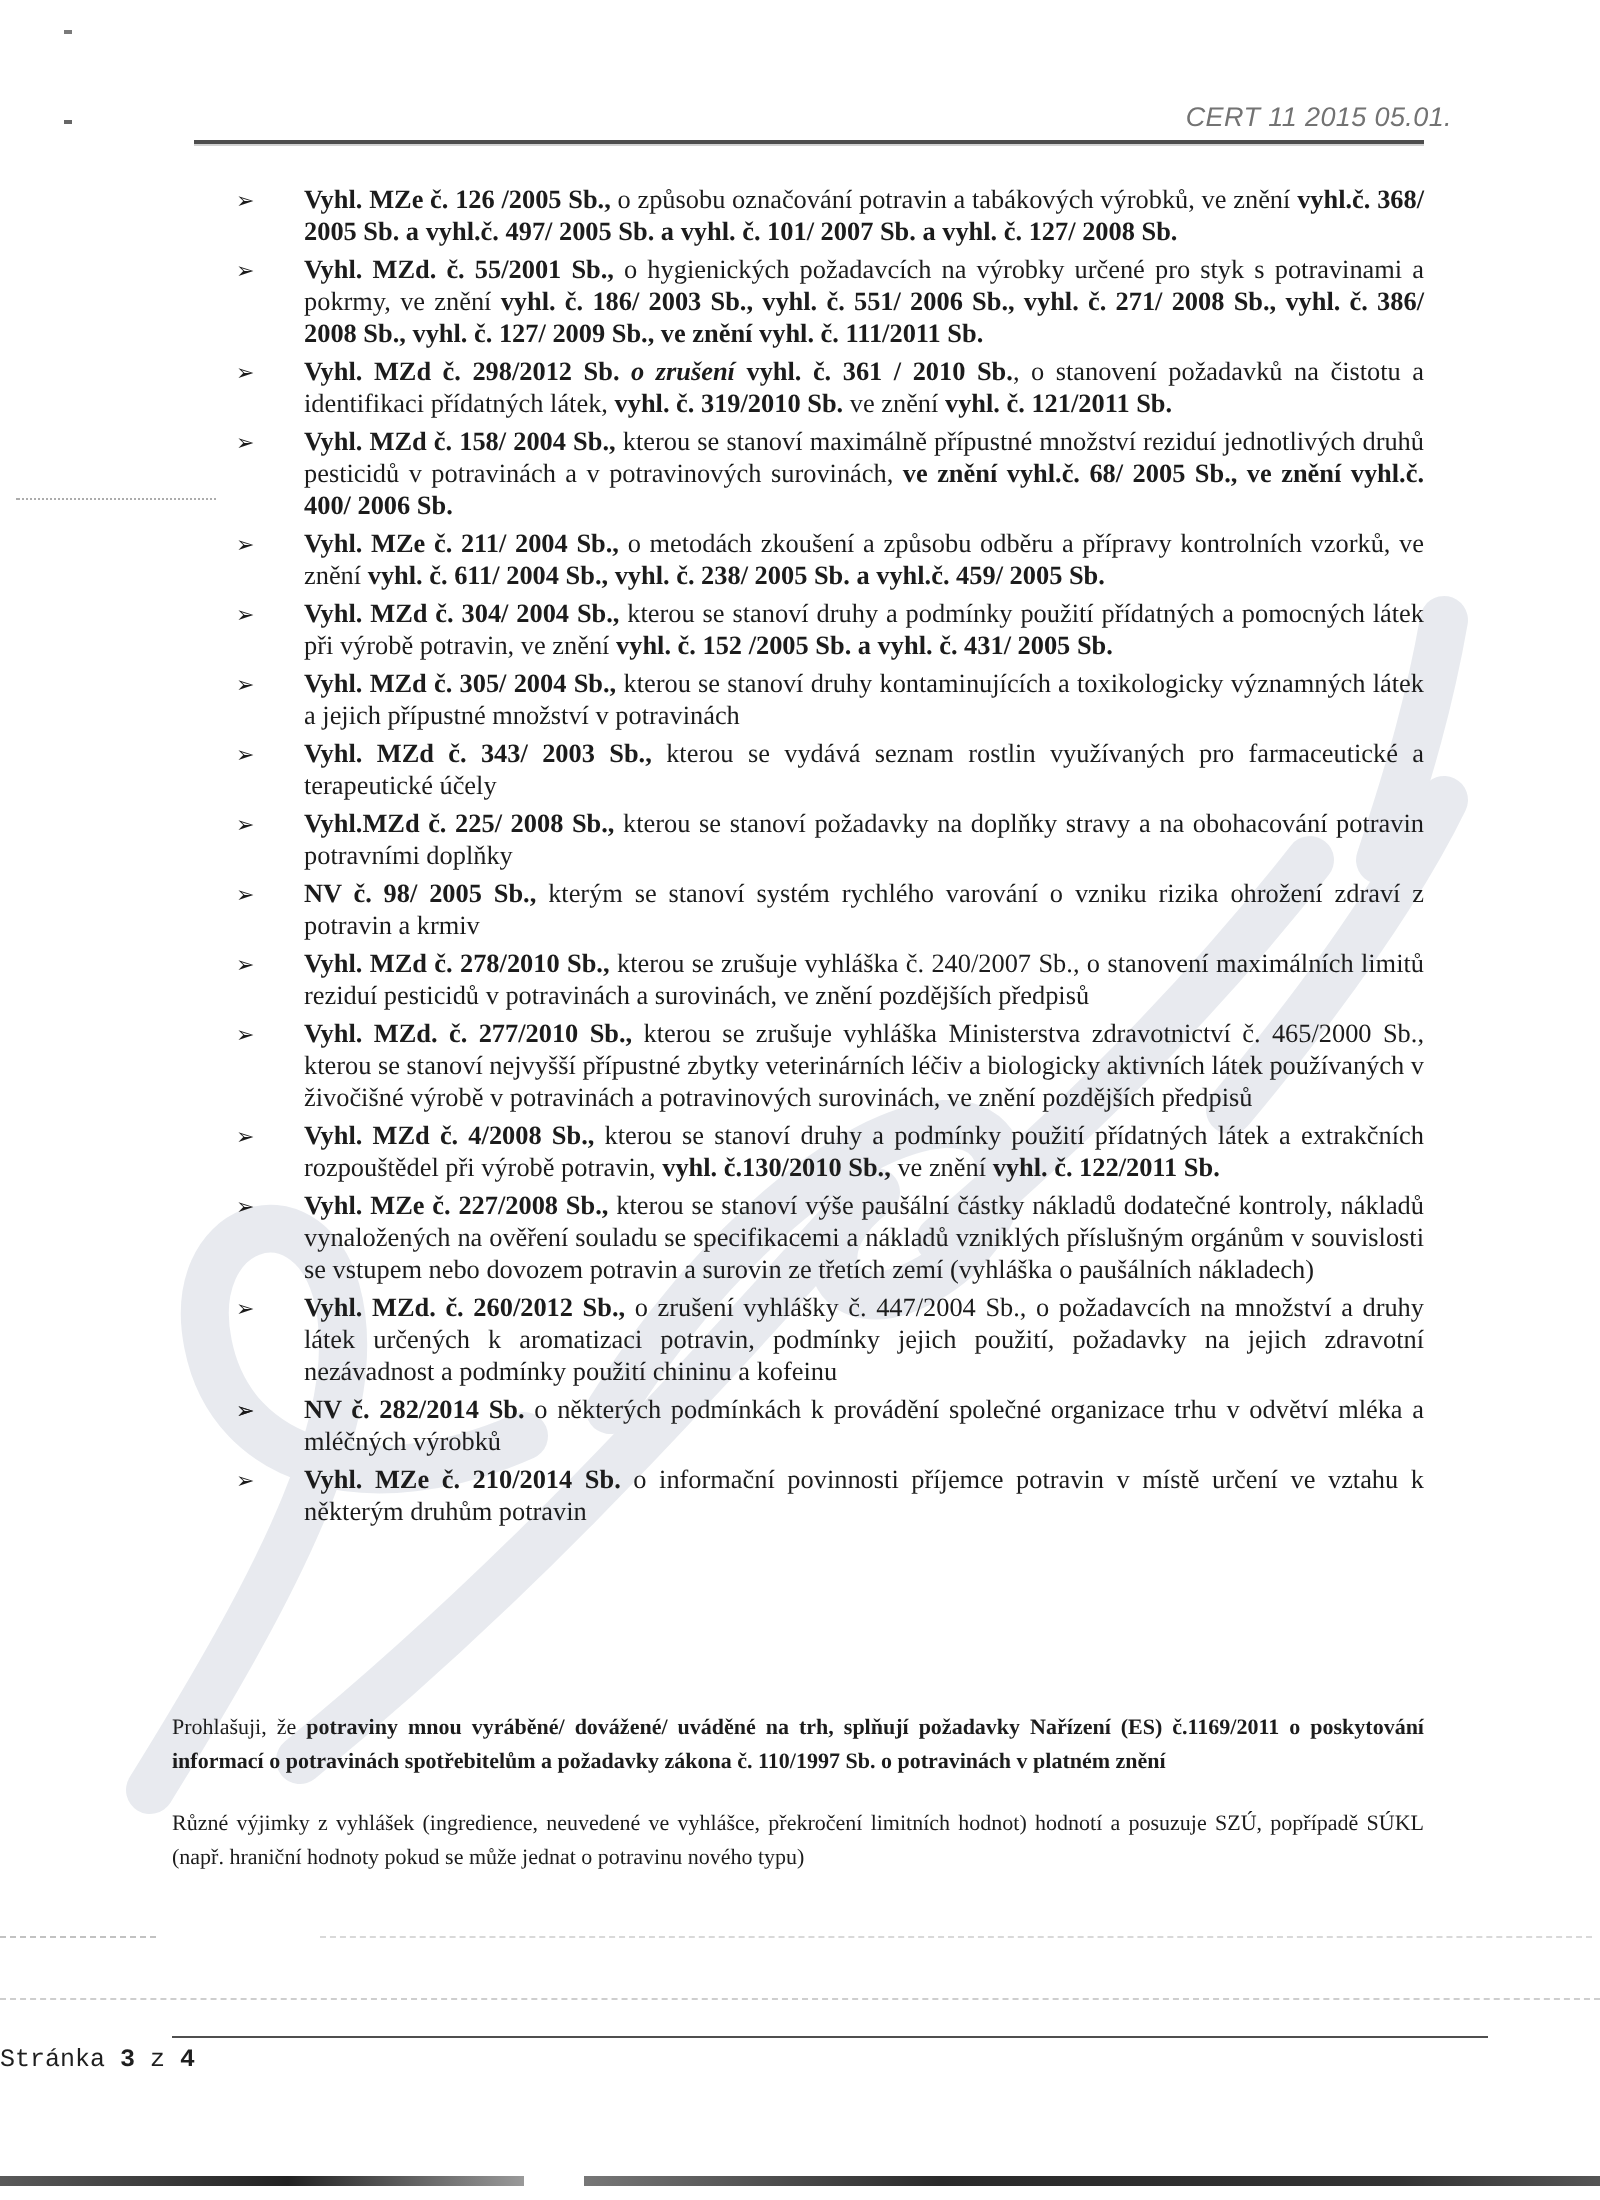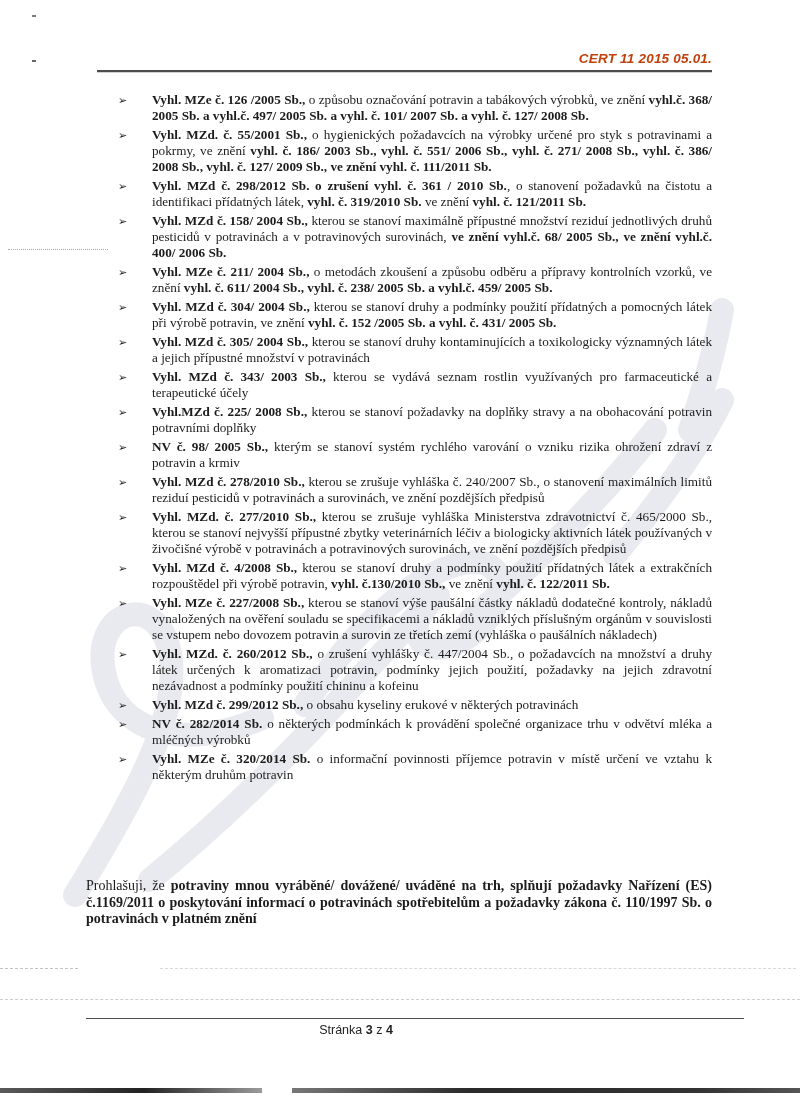--- a/index.html
+++ b/index.html
@@ -15,59 +15,59 @@
   
   .watermark {
     position:absolute; left:0; top:0; width:800px; height:1100px;
     z-index:0; pointer-events:none; color:var(--wm,#d9dde5); opacity:.6;
   }
 
   .content { position:relative; z-index:1; }
 
   
   .header-code {
-    position:absolute; top:51px; right:88px;
+    position:absolute; top:51px; right:74px;
     font-family:"Liberation Sans","DejaVu Sans",sans-serif;
-    font-style:italic; font-weight:700; font-size:13.5px; color:#c2410c;
+    font-style:italic; font-weight:400; font-size:13.5px; color:#737373;
     letter-spacing:.2px; z-index:2;
   }
   .header-rule {
     position:absolute; left:97px; top:70px; width:615px; height:2px;
     background:#4d4d4d; box-shadow:0 1px 0 rgba(0,0,0,.18); z-index:2;
   }
 
   
   .reg-list {
     position:absolute; left:118px; top:92px; width:594px;
     list-style:none; z-index:2;
     font-size:13.2px; line-height:16px; text-align:justify;
   }
   .reg-list li { position:relative; padding-left:34px; margin-bottom:3px; }
   .reg-list .marker {
     position:absolute; left:0; top:1px;
     font-family:"DejaVu Sans",sans-serif; font-size:11px; color:#1a1a1a;
   }
   .b { font-weight:bold; }
-  .i { }
+  .i { font-style:italic; }
 
   
   .paras {
-    position:absolute; left:86px; top:878px; width:626px; z-index:2;
-    font-size:14px; line-height:16.6px; text-align:justify;
+    position:absolute; left:86px; top:856px; width:626px; z-index:2;
+    font-size:11px; line-height:16.6px; text-align:justify;
   }
   .paras p + p { margin-top:15px; }
 
   
   .footer-rule {
     position:absolute; left:86px; top:1018px; width:658px; height:1px;
     background:#4f4f4f; z-index:2;
   }
   .footer {
-    position:absolute; left:0; top:1023px; width:712px; text-align:center;
-    font-family:Liberation Sans, sans-serif;
+    position:absolute; left:0; top:1023px; width:712px; 
+    font-family:Liberation Mono, monospace;
     font-size:12.5px; color:#1f1f1f; z-index:2;
   }
 
   
   .artifact { position:absolute; z-index:1; }
   .a1 { left:8px;  top:249px; width:100px; border-top:1px dotted rgba(70,70,70,.45); }
   .a2 { left:0;    top:968px; width:78px;  border-top:1px dashed rgba(80,80,80,.35); }
   .a3 { left:160px;top:968px; width:636px; border-top:1px dashed rgba(80,80,80,.22); }
   .a4 { left:0;    top:999px; width:800px; border-top:1px dashed rgba(80,80,80,.28); }
   .speck { position:absolute; background:#7a7a7a; z-index:1; }
@@ -111,27 +111,28 @@
         <li><span class="marker">➢</span><span class="txt"><span class="b">Vyhl. MZd č. 304/ 2004 Sb., </span><span>kterou se stanoví druhy a podmínky použití přídatných a pomocných látek při výrobě potravin, ve znění </span><span class="b">vyhl. č. 152 /2005 Sb. a vyhl. č. 431/ 2005 Sb.</span></span></li>
         <li><span class="marker">➢</span><span class="txt"><span class="b">Vyhl. MZd č. 305/ 2004 Sb., </span><span>kterou se stanoví druhy kontaminujících a toxikologicky významných látek a jejich přípustné množství v potravinách</span></span></li>
         <li><span class="marker">➢</span><span class="txt"><span class="b">Vyhl. MZd č. 343/ 2003 Sb., </span><span>kterou se vydává seznam rostlin využívaných pro farmaceutické a terapeutické účely</span></span></li>
         <li><span class="marker">➢</span><span class="txt"><span class="b">Vyhl.MZd č. 225/ 2008 Sb., </span><span>kterou se stanoví požadavky na doplňky stravy a na obohacování potravin potravními doplňky</span></span></li>
         <li><span class="marker">➢</span><span class="txt"><span class="b">NV č. 98/ 2005 Sb., </span><span>kterým se stanoví systém rychlého varování o vzniku rizika ohrožení zdraví z potravin a krmiv</span></span></li>
         <li><span class="marker">➢</span><span class="txt"><span class="b">Vyhl. MZd č. 278/2010 Sb., </span><span>kterou se zrušuje vyhláška č. 240/2007 Sb., o stanovení maximálních limitů reziduí pesticidů v potravinách a surovinách, ve znění pozdějších předpisů</span></span></li>
         <li><span class="marker">➢</span><span class="txt"><span class="b">Vyhl. MZd. č. 277/2010 Sb., </span><span>kterou se zrušuje vyhláška Ministerstva zdravotnictví č. 465/2000 Sb., kterou se stanoví nejvyšší přípustné zbytky veterinárních léčiv a biologicky aktivních látek používaných v živočišné výrobě v potravinách a potravinových surovinách, ve znění pozdějších předpisů</span></span></li>
         <li><span class="marker">➢</span><span class="txt"><span class="b">Vyhl. MZd č. 4/2008 Sb., </span><span>kterou se stanoví druhy a podmínky použití přídatných látek a extrakčních rozpouštědel při výrobě potravin, </span><span class="b">vyhl. č.130/2010 Sb., </span><span>ve znění </span><span class="b">vyhl. č. 122/2011 Sb.</span></span></li>
         <li><span class="marker">➢</span><span class="txt"><span class="b">Vyhl. MZe č. 227/2008 Sb., </span><span>kterou se stanoví výše paušální částky nákladů dodatečné kontroly, nákladů vynaložených na ověření souladu se specifikacemi a nákladů vzniklých příslušným orgánům v souvislosti se vstupem nebo dovozem potravin a surovin ze třetích zemí (vyhláška o paušálních nákladech)</span></span></li>
         <li><span class="marker">➢</span><span class="txt"><span class="b">Vyhl. MZd. č. 260/2012 Sb., </span><span>o zrušení vyhlášky č. 447/2004 Sb., o požadavcích na množství a druhy látek určených k aromatizaci potravin, podmínky jejich použití, požadavky na jejich zdravotní nezávadnost a podmínky použití chininu a kofeinu</span></span></li>
-        <li><span class="marker">➢</span><span class="txt"><span class="b">Vyhl. MZd č. 299/2012 Sb., </span><span>o obsahu kyseliny erukové v některých potravinách</span></span></li>
+        <li><span class="marker">➢</span></li>
         <li><span class="marker">➢</span><span class="txt"><span class="b">NV č. 282/2014 Sb. </span><span>o některých podmínkách k provádění společné organizace trhu v odvětví mléka a mléčných výrobků</span></span></li>
-        <li><span class="marker">➢</span><span class="txt"><span class="b">Vyhl. MZe č. 320/2014 Sb. </span><span>o informační povinnosti příjemce potravin v místě určení ve vztahu k některým druhům potravin</span></span></li>
+        <li><span class="marker">➢</span><span class="txt"><span class="b">Vyhl. MZe č. 210/2014 Sb. </span><span>o informační povinnosti příjemce potravin v místě určení ve vztahu k některým druhům potravin</span></span></li>
       </ul>
 
     <div class="paras">
       <p><span>Prohlašuji, že </span><span class="b">potraviny mnou vyráběné/ dovážené/ uváděné na trh, splňují požadavky Nařízení (ES) č.1169/2011 o poskytování informací o potravinách spotřebitelům a požadavky zákona č. 110/1997 Sb. o potravinách v platném znění</span></p>
+      <p><span>Různé výjimky z vyhlášek (ingredience, neuvedené ve vyhlášce, překročení limitních hodnot) hodnotí a posuzuje SZÚ, popřípadě SÚKL (např. hraniční hodnoty pokud se může jednat o potravinu nového typu)</span></p>
     </div>
 
     <div class="artifact a1"></div>
     <div class="artifact a2"></div>
     <div class="artifact a3"></div>
     <div class="artifact a4"></div>
 
     <div class="footer-rule"></div>
     <div class="footer"><span>Stránka </span><span class="b">3</span><span> z </span><span class="b">4</span></div>
 

